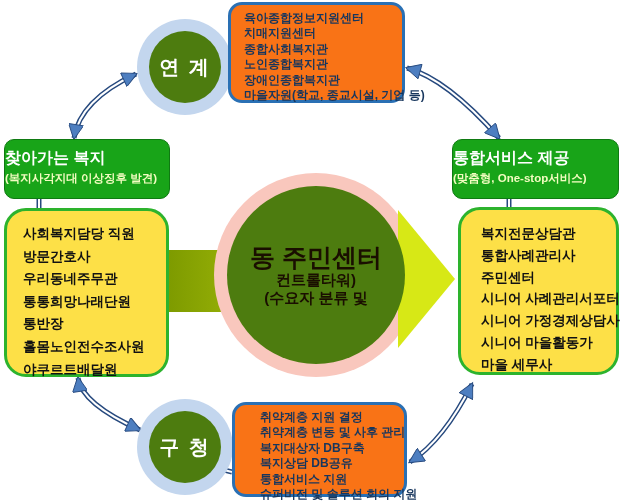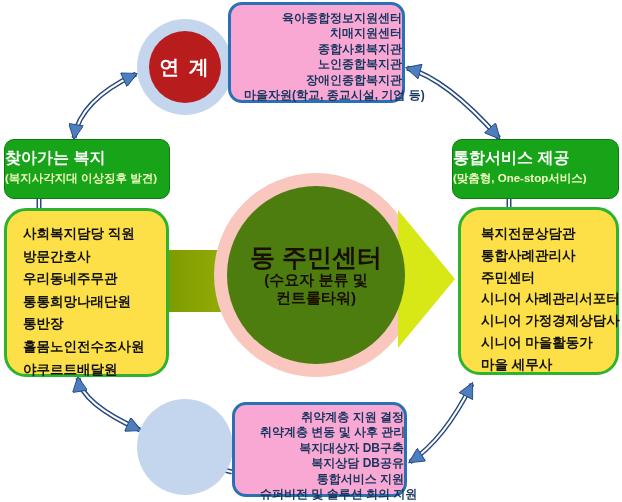--- a/index.html
+++ b/index.html
@@ -5,25 +5,25 @@
   html,body{margin:0;padding:0;background:#fff;}
   .stage{position:relative;width:622px;height:502px;background:#fff;overflow:hidden;
          font-family:"Liberation Sans","DejaVu Sans",sans-serif;}
   .abs{position:absolute;}
   svg.layer{position:absolute;left:0;top:0;z-index:1;}
   
   .ao{fill:none;stroke:#26497e;stroke-width:5;}
   .ai{fill:none;stroke:#ffffff;stroke-width:2;}
   
   .halo{border-radius:50%;background:#c3d6ee;z-index:2;}
-  .bcircle{border-radius:50%;background:#b91c1c;color:#fff;font-weight:bold;font-size:20px;
+  .bcircle{border-radius:50%;background:#4d7c0f;color:#fff;font-weight:bold;font-size:20px;
            letter-spacing:2px;display:flex;align-items:center;justify-content:center;z-index:2;}
   
-  .bluebox{background:#f9a8d4;border:3px solid #2a70b4;border-radius:14px;z-index:2;
-           color:#17365d;font-weight:bold;font-size:12px;box-sizing:border-box;text-align:right;}
+  .bluebox{background:#f97316;border:3px solid #2a70b4;border-radius:14px;z-index:2;
+           color:#17365d;font-weight:bold;font-size:12px;box-sizing:border-box;}
   .bluebox .line{line-height:15.4px;white-space:nowrap;}
   #top-box{padding:6px 0 0 13px;}
   #bottom-box{padding:5px 0 0 25px;}
   
   .gheader{background:#18a418;border:1.5px solid #0f7a12;border-radius:10px;z-index:2;
            text-align:left;box-sizing:border-box;}
   .gheader .t{color:#fff;font-weight:bold;font-size:16px;margin-top:8px;}
   .gheader .s{color:#f2fcc0;font-weight:bold;font-size:11.5px;margin-top:2px;}
   
   .greenbox{background:#fde047;border:3px solid #2db32d;border-radius:22px;z-index:2;
@@ -138,33 +138,36 @@
       <div class="line">복지전문상담관</div>
       <div class="line">통합사례관리사</div>
       <div class="line">주민센터</div>
       <div class="line">시니어 사례관리서포터</div>
       <div class="line">시니어 가정경제상담사</div>
       <div class="line">시니어 마을활동가</div>
       <div class="line">마을 세무사</div>
     </div>
 
   <div class="abs halo" style="left:137px;top:399px;width:96px;height:96px;"></div>
+  <div class="abs bcircle" style="left:149px;top:411px;width:72px;height:72px;">
+    <span>구 청</span>
+  </div>
 
   <div class="abs bluebox" id="bottom-box" style="left:232px;top:402px;width:175px;height:95px;">
       <div class="line">취약계층 지원 결정</div>
       <div class="line">취약계층 변동 및 사후 관리</div>
       <div class="line">복지대상자 DB구축</div>
       <div class="line">복지상담 DB공유</div>
       <div class="line">통합서비스 지원</div>
       <div class="line">슈퍼비전 및 솔루션 회의 지원</div>
     </div>
 
   <div class="abs center-halo"></div>
   <svg class="abs" id="arrow-head-svg" width="61" height="138">
     <polygon points="2,0 59,69 2,138" fill="#d7e816"></polygon>
   </svg>
   <div class="abs center-circle">
     <div class="t">동 주민센터</div>
+    <div class="s">컨트롤타워)</div>
     <div class="s">(수요자 분류 및</div>
-    <div class="s">컨트롤타워)</div>
   </div>
 
 </div>
 
 </body></html>

